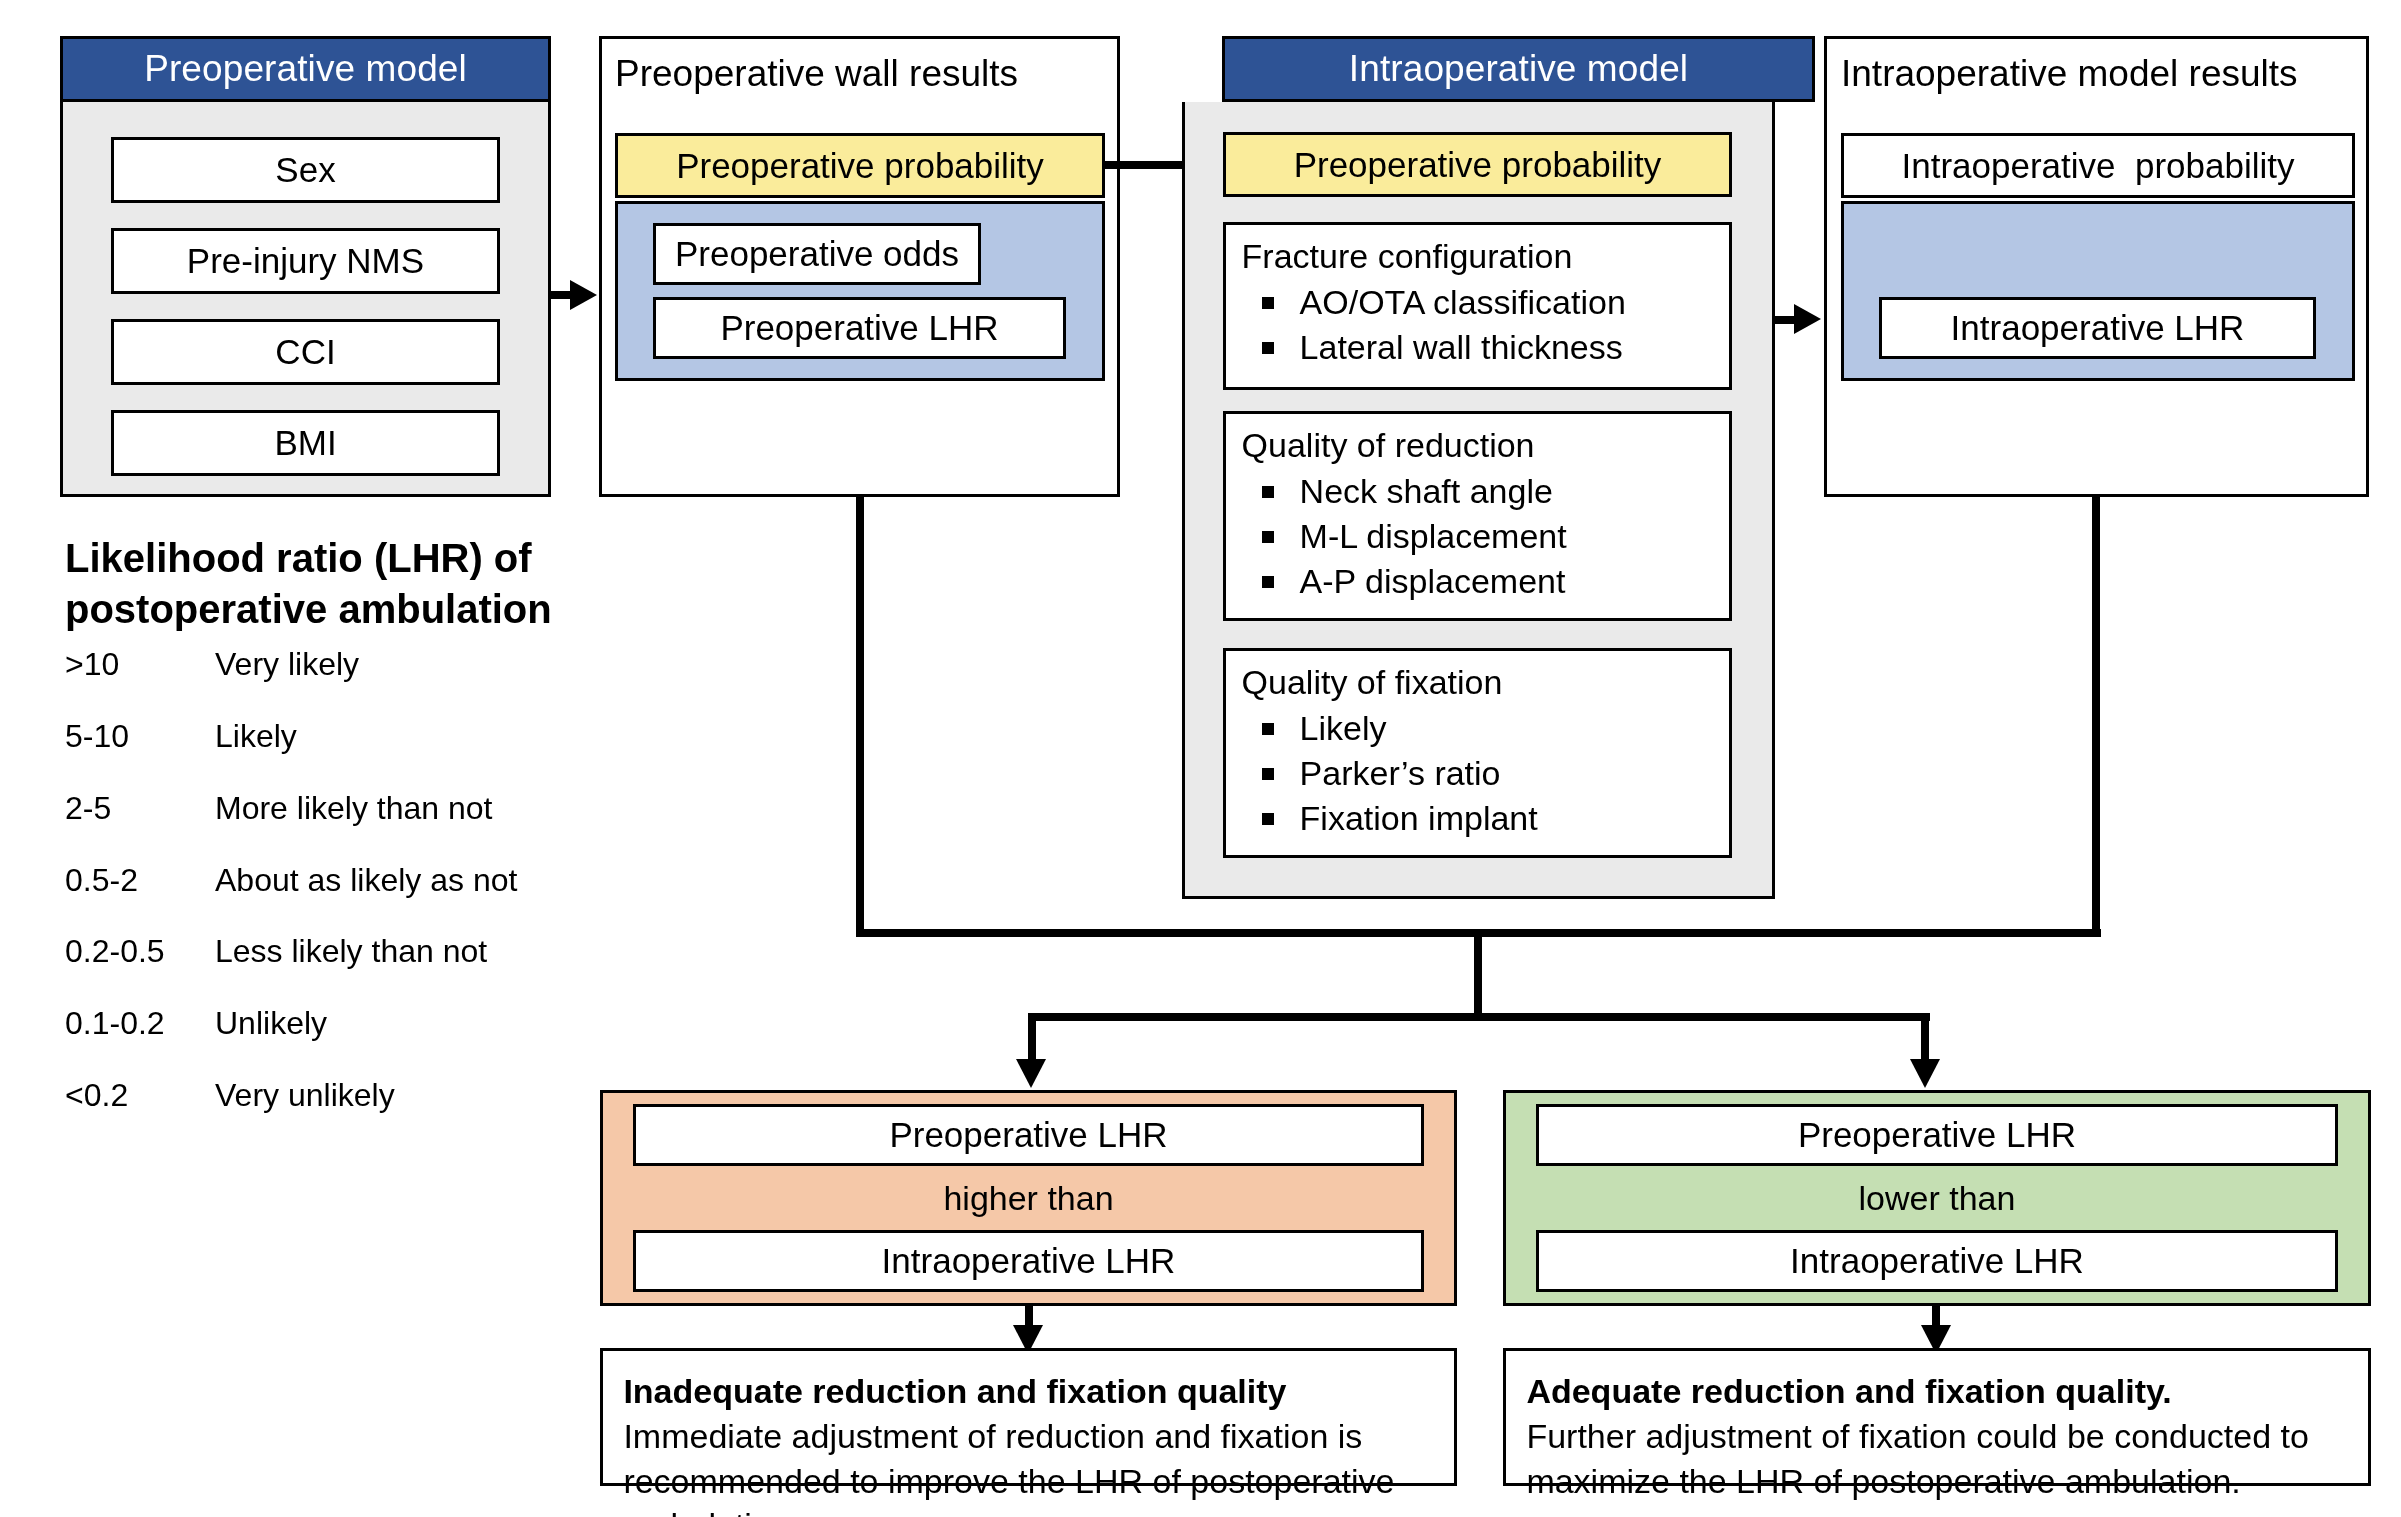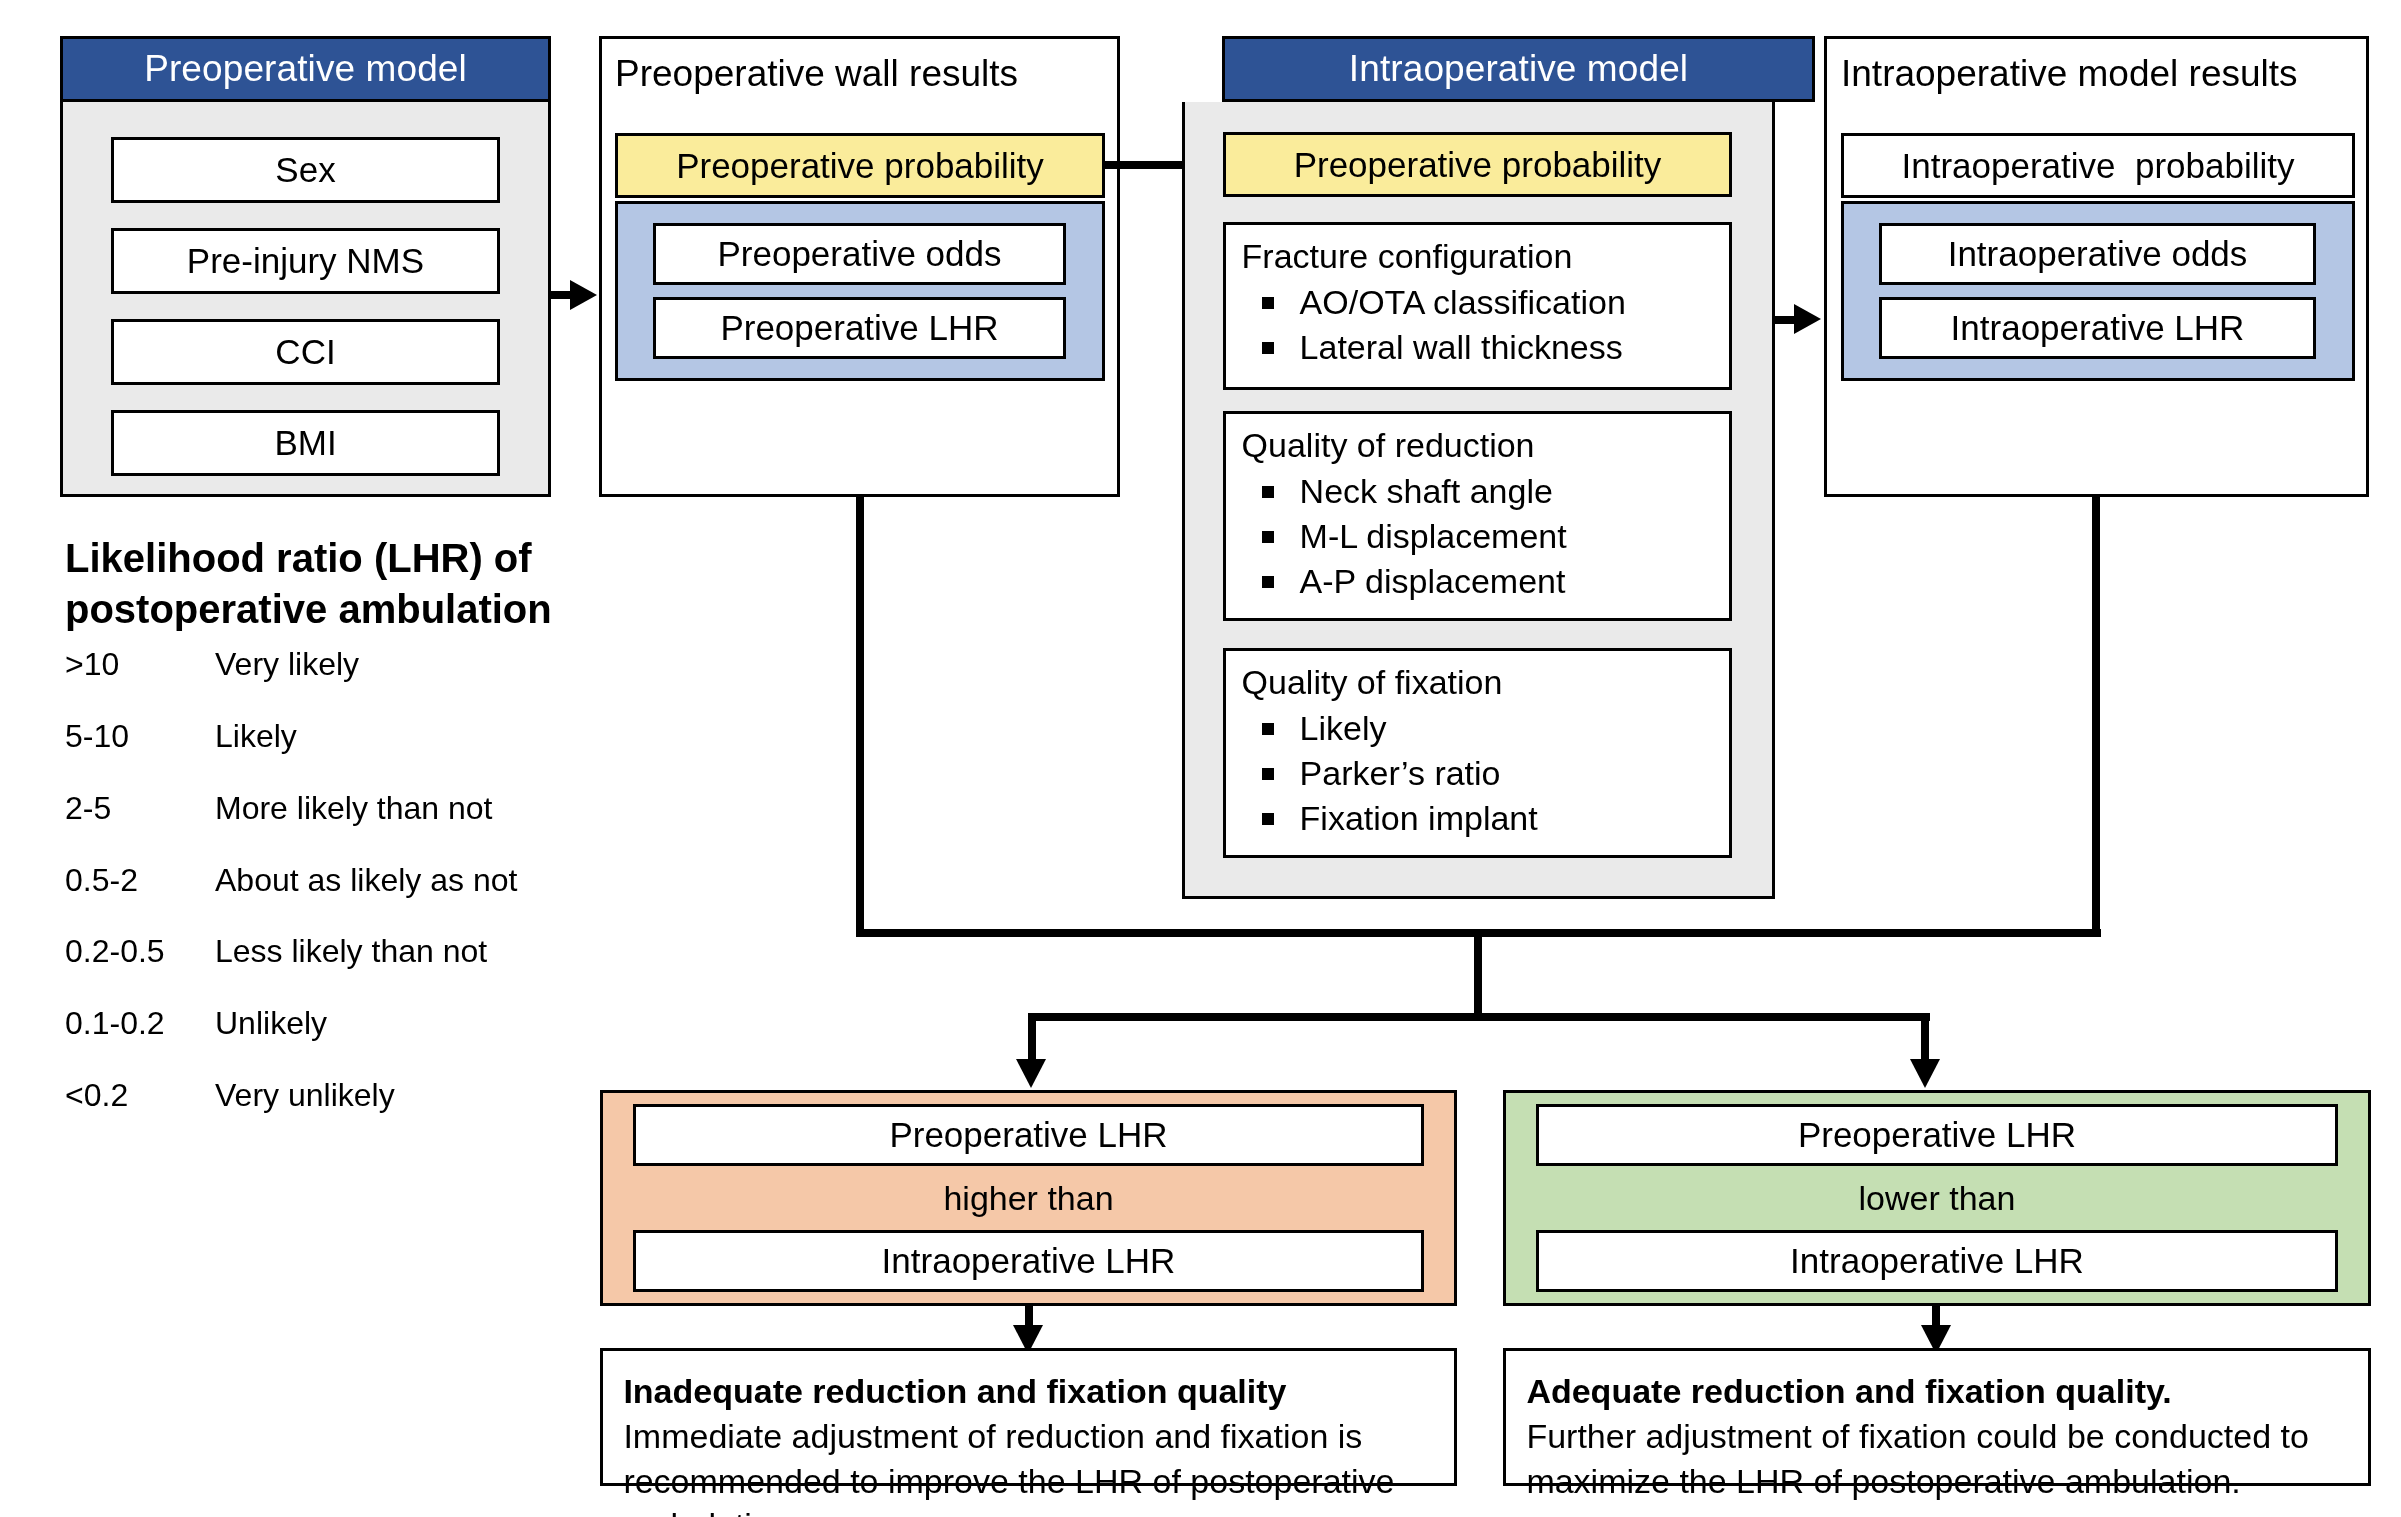--- a/index.html
+++ b/index.html
@@ -79,21 +79,21 @@
 
   <div class="ln" style="left:551px;top:291px;width:30px;height:8.4px;"></div>
   <div class="arrow-r" style="left:570px;top:280px;"></div>
 
   <div class="panel" style="left:599px;top:36px;width:521px;height:461px;"></div>
   <div class="title-plain" style="left:615px;top:53px;">Preoperative wall results</div>
   <div class="ybox" style="left:615px;top:133px;width:490px;height:65px;">
     <span>Preoperative probability</span>
   </div>
   <div class="bluepanel" style="left:615px;top:201px;width:490px;height:180px;"></div>
-  <div class="wbox" style="left:653px;top:223px;width:413px;height:62px;">
+  <div class="wbox" style="left:653px;top:223px;width:328px;height:62px;">
     <span>Preoperative odds</span>
   </div>
   <div class="wbox" style="left:653px;top:297px;width:413px;height:62px;">
     <span>Preoperative LHR</span>
   </div>
 
   <div class="ln" style="left:1105px;top:161px;width:96px;height:8.4px;"></div>
   <div class="arrow-r" style="left:1192px;top:150px;"></div>
 
   <div class="hdr" style="left:1182px;top:36px;width:593px;height:66px;margin-left:40px;">
@@ -133,23 +133,20 @@
 
   <div class="ln" style="left:1775px;top:316px;width:30px;height:8.4px;"></div>
   <div class="arrow-r" style="left:1794px;top:304px;"></div>
 
   <div class="panel" style="left:1824px;top:36px;width:545px;height:461px;"></div>
   <div class="title-plain" style="left:1841px;top:53px;">Intraoperative model results</div>
   <div class="wbox" style="left:1841px;top:133px;width:514px;height:65px;">
     <span style="white-space:pre;">Intraoperative  probability</span>
   </div>
   <div class="bluepanel" style="left:1841px;top:201px;width:514px;height:180px;"></div>
-  <div class="wbox" style="left:1879px;top:223px;width:437px;height:62px;">
-    <span>Intraoperative odds</span>
-  </div>
   <div class="wbox" style="left:1879px;top:297px;width:437px;height:62px;">
     <span>Intraoperative LHR</span>
   </div>
 
   <div class="legend-title" style="left:65px;top:533px;width:515px;">Likelihood ratio (LHR) of
 postoperative ambulation</div>
 
   <div class="legend-row" style="left:65px;top:646px;">
     <span class="lr-k">&gt;10</span>
     <span class="lr-v">Very likely</span>

